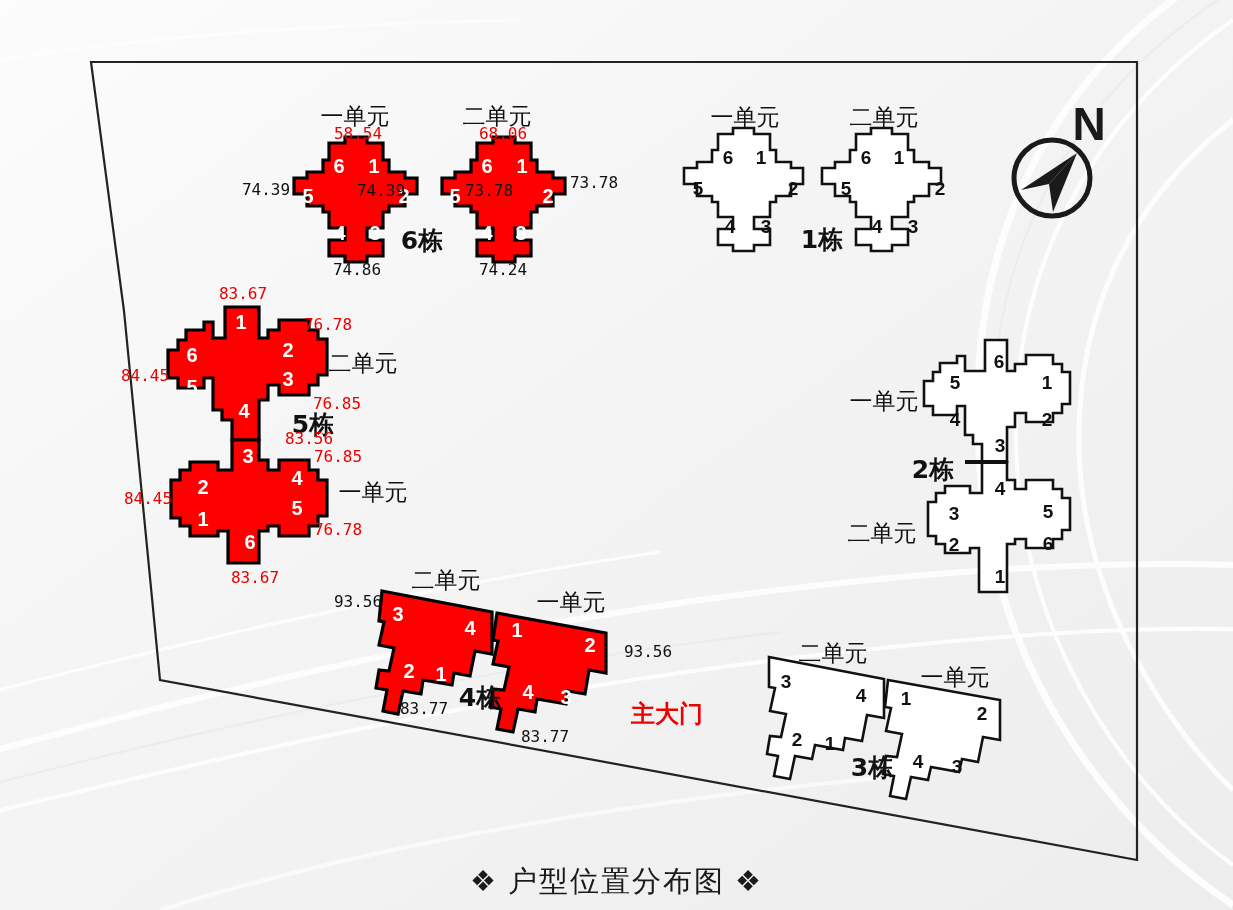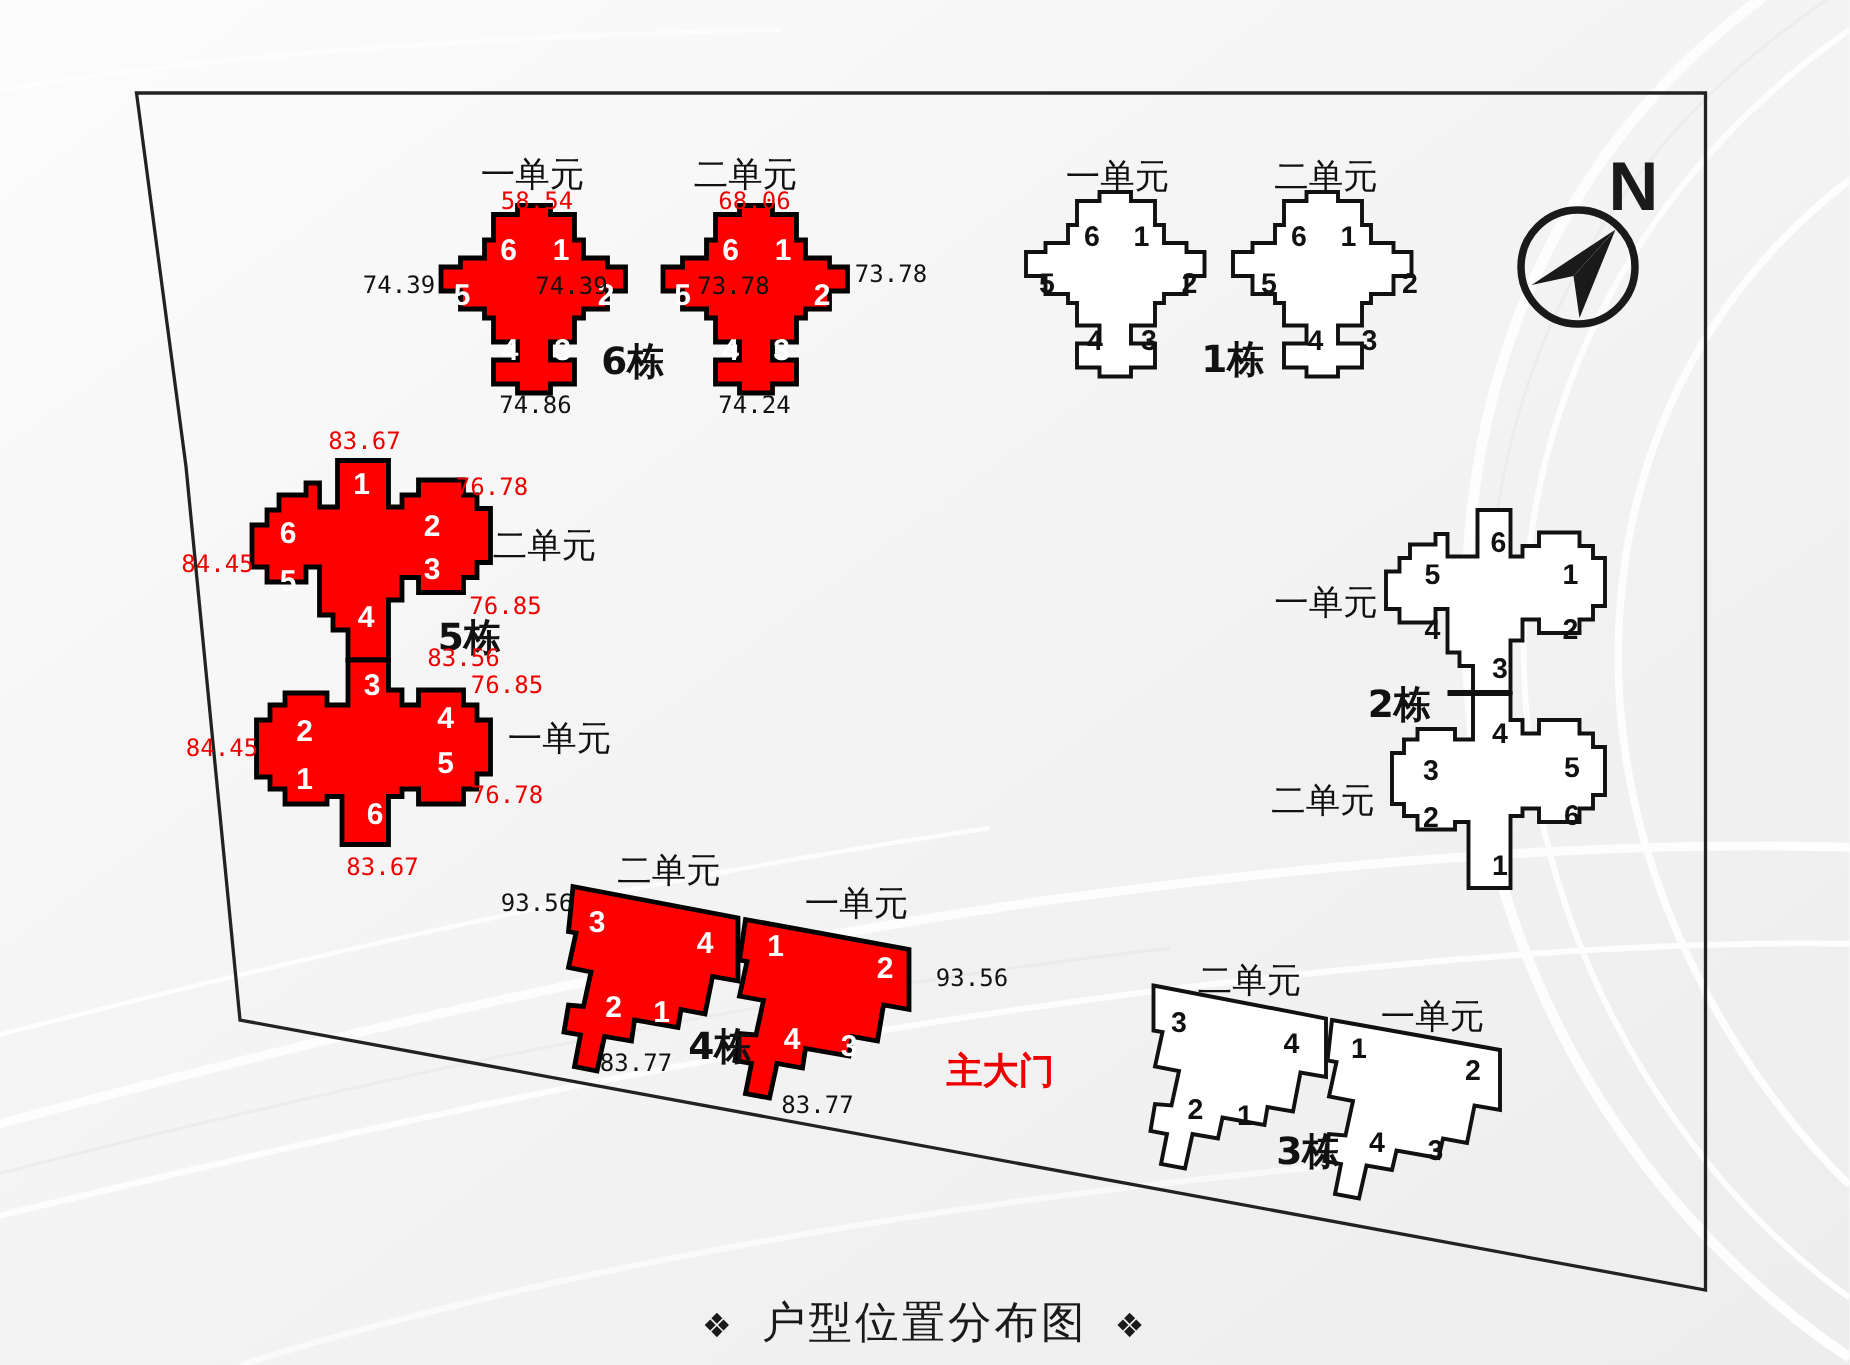--- a/index.html
+++ b/index.html
@@ -7,21 +7,21 @@
     width:1233px;height:910px;overflow:hidden;
     font-family:"Liberation Sans","DejaVu Sans",sans-serif;
     background:#fafafa;
     position:relative;
   }
   #root{position:absolute;inset:0;}
   .bg{position:absolute;inset:0;}
   svg.layer{position:absolute;left:0;top:0;width:1233px;height:910px;}
   .title{
     position:absolute;left:0;right:0;bottom:8px;text-align:center;
-    font-family:Liberation Mono, monospace;
+    font-family:Liberation Sans, sans-serif;
     font-size:29px;color:#1a1a1a;letter-spacing:2px;font-weight:400;
   }
 </style>
 </head>
 <body>
 
 <div id="root">
 
   <svg class="layer bg" viewBox="0 0 1233 910" preserveAspectRatio="none">
     <defs>

